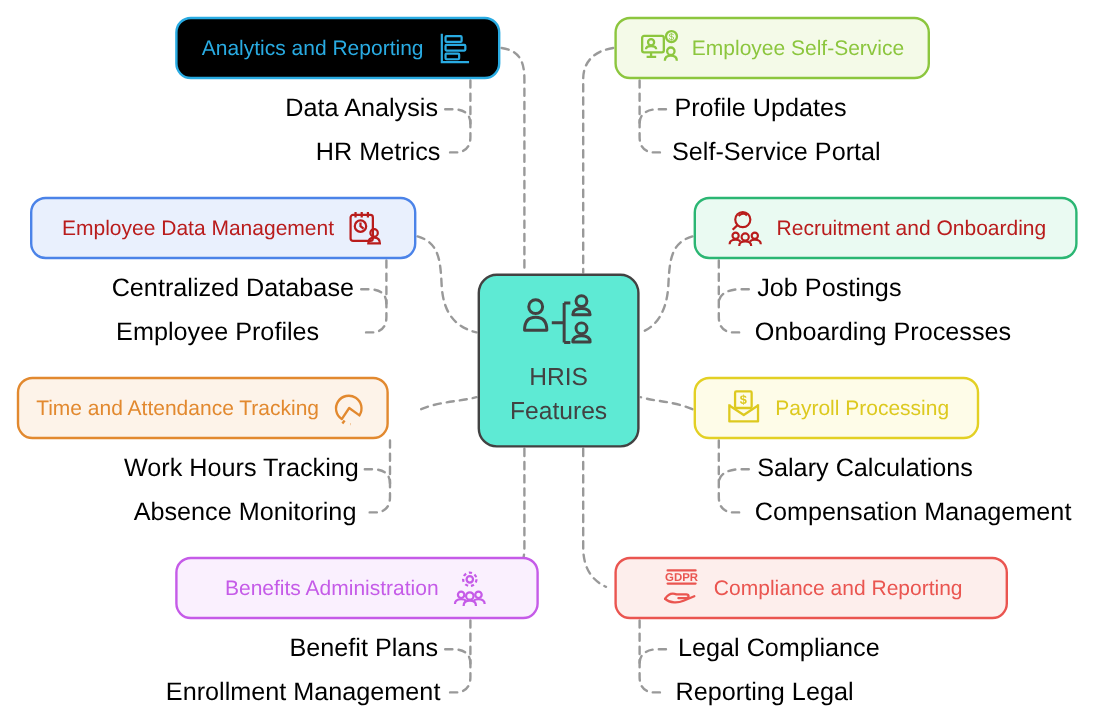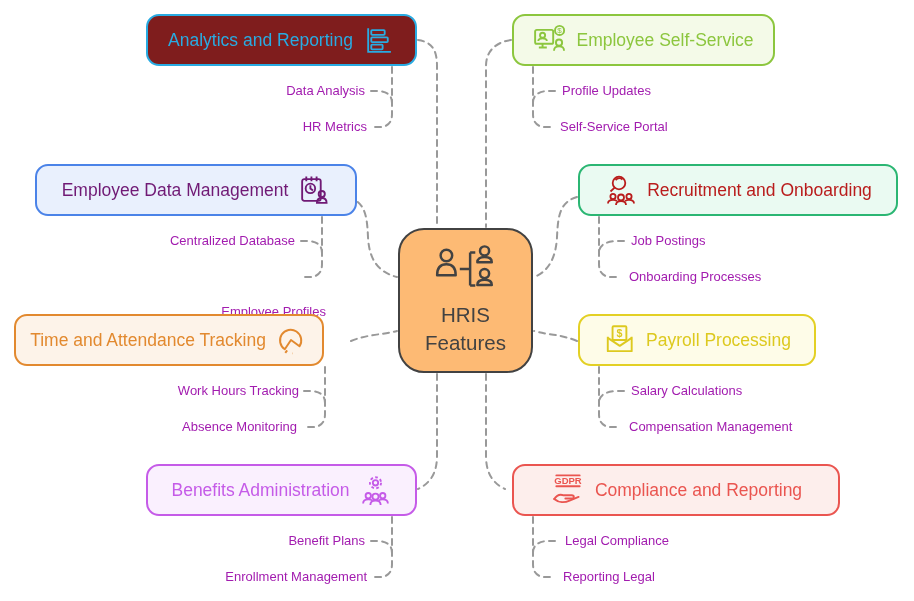--- a/index.html
+++ b/index.html
@@ -6,36 +6,36 @@
   body { background:#fff; font-family:"Liberation Sans", sans-serif; }
   .stage { position:relative; width:914px; height:601px; background:#fff; overflow:hidden; }
   svg.wires { position:absolute; left:0; top:0; width:914px; height:601px; }
   .node {
     position:absolute; height:52px; border:2px solid; border-radius:13px;
     display:flex; align-items:center; justify-content:center; gap:9px;
     font-size:17.5px; font-weight:500; padding:0 14px; background:#fff;
   }
   .node .nlabel { white-space:nowrap; }
   .node svg { flex:0 0 auto; }
-  .b-analytics   { color:#29abe2; border-color:#29abe2; background:#7f1d1d; left:146px; top:14px;  width:271px; }
+  .b-analytics   { color:#29abe2; border-color:#29abe2; background:#000000; left:146px; top:14px;  width:271px; }
   .b-selfservice { color:#8cc63e; border-color:#8cc63e; background:#f4fae8; left:512px; top:14px;  width:263px; }
-  .b-edm         { color:#701a75; border-color:#4b83e8; background:#e9f0fd; left:35px;  top:164px; width:322px; }
+  .b-edm         { color:#b91c1c; border-color:#4b83e8; background:#e9f0fd; left:25px;  top:164px; width:322px; }
   .b-recruit     { color:#b91c1c; border-color:#2bb673; background:#eafaf2; left:578px; top:164px; width:320px; }
   .b-time        { color:#e2892f; border-color:#e2892f; background:#fdf3e9; left:14px;  top:314px; width:310px; }
   .b-payroll     { color:#ddc91f; border-color:#e3d024; background:#fefce8; left:578px; top:314px; width:238px; }
-  .b-benefits    { color:#c55be8; border-color:#c55be8; background:#faf0fe; left:146px; top:464px; width:271px;text-align:center; }
+  .b-benefits    { color:#c55be8; border-color:#c55be8; background:#faf0fe; left:146px; top:464px; width:303px;text-align:center; }
   .b-compliance  { color:#ea5550; border-color:#ea5550; background:#fdeeec; left:512px; top:464px; width:328px; }
   .center-node {
     position:absolute; left:398px; top:228px; width:135px; height:145px;
-    border:2px solid #424242; border-radius:26px; background:#fdba74;
+    border:2px solid #424242; border-radius:16px; background:#5eead4;
     display:flex; flex-direction:column; align-items:center; justify-content:center; gap:6px;
   }
   .center-node .ctext { text-align:center; font-size:20.5px; color:#424242; line-height:1.32; }
   .sub {
-    position:absolute; font-size:13px; color:#a21caf; white-space:nowrap; line-height:22px;
+    position:absolute; font-size:21px; color:#000000; white-space:nowrap; line-height:22px;
   }
 </style>
 </head>
 <body>
 
 <div class="stage">
 
   <svg class="wires" viewBox="0 0 914 601">
     <g fill="none" stroke="#999999" stroke-width="2" stroke-dasharray="6 5" stroke-linecap="round">
 
@@ -123,21 +123,21 @@
     <svg width="33" height="33" viewBox="0 0 32 32" fill="none" stroke="currentColor" stroke-width="1.8">
       <rect x="5" y="5" width="18" height="21" rx="2"></rect>
       <path d="M9,2.5 V7 M14,2.5 V7 M19,2.5 V7"></path>
       <circle cx="13" cy="14" r="4.6"></circle>
       <path d="M13,11 V14 L15.5,16"></path>
       <circle cx="24" cy="19.5" r="3"></circle>
       <path d="M19.3,28 Q19.3,23.3 24,23.3 Q28.7,23.3 28.7,28 Z"></path>
     </svg>
   </div>
   <div class="sub" style="right:619px; top:230px;">Centralized Database</div>
-  <div class="sub" style="right:588px; top:266px;margin-top:35px;">Employee Profiles</div>
+  <div class="sub" style="right:648px; top:266px;">Employee Profiles</div>
 
   <div class="node b-recruit">
     <svg width="34" height="34" viewBox="0 0 34 34" fill="none" stroke="currentColor" stroke-width="1.8">
       <circle cx="15" cy="10" r="6.3"></circle>
       <path d="M10.6,14.6 L6.5,18.5"></path>
       <path d="M11.5,7 Q15,3.5 18.5,6.5"></path>
       <circle cx="9" cy="23.5" r="2.6"></circle>
       <circle cx="17" cy="24.5" r="3"></circle>
       <circle cx="25" cy="23.5" r="2.6"></circle>
       <path d="M4,30.5 Q4,26.8 9,26.8 Q12,26.8 13,28.3"></path>

